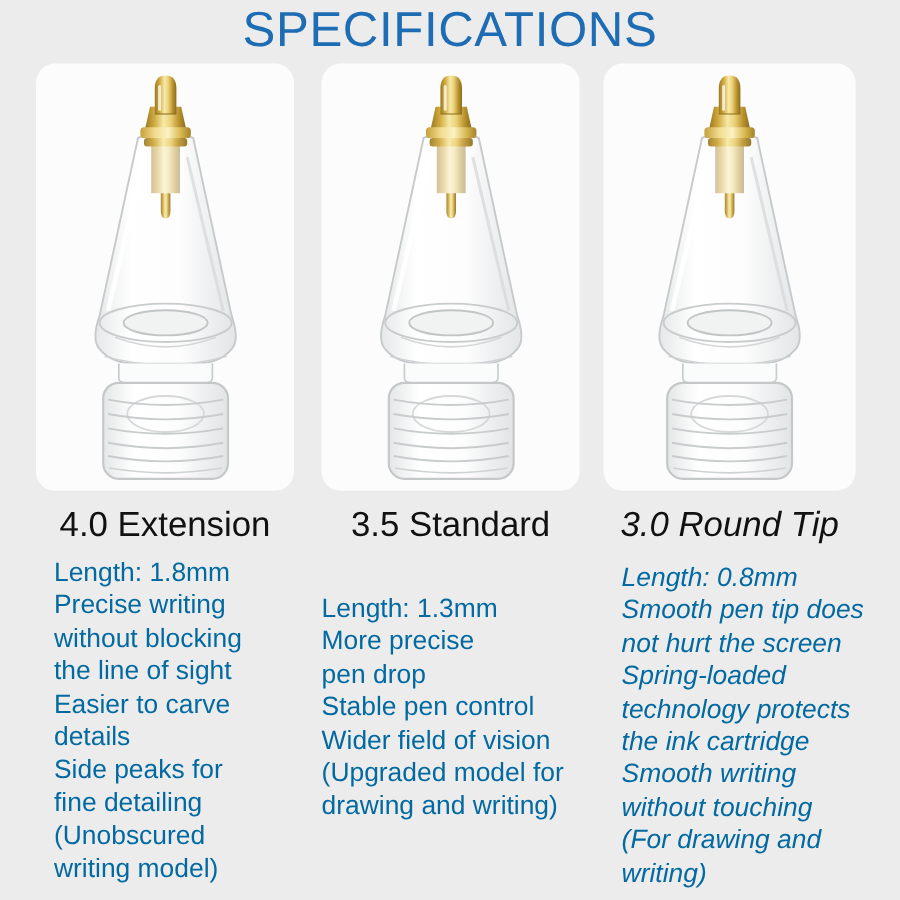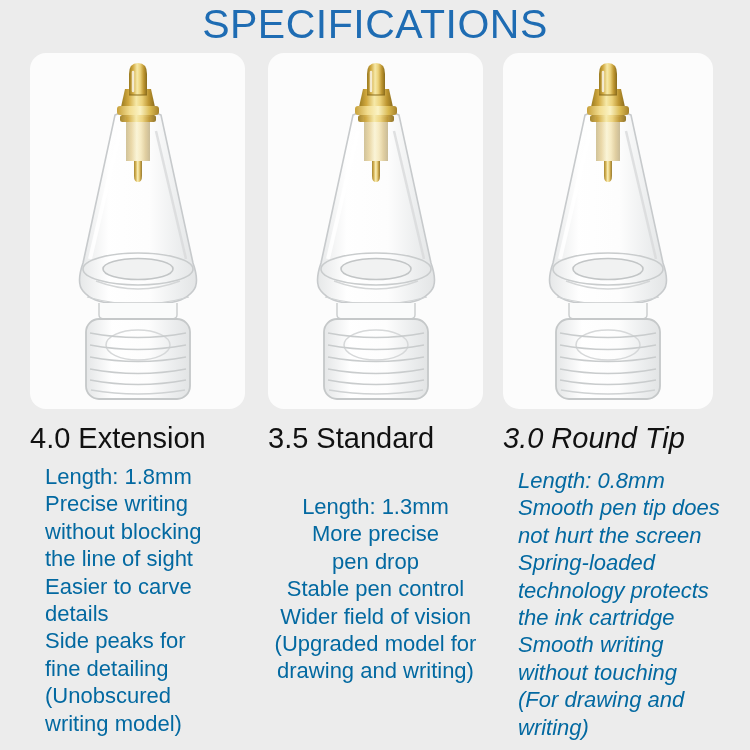--- a/index.html
+++ b/index.html
@@ -23,32 +23,32 @@
   .col-3{left:503px;width:210px;font-style:italic;}
   .card{
     width:100%;height:356px;
     background:#fcfcfc;
     border-radius:16px;
     display:flex;align-items:flex-start;justify-content:center;
   }
   .pen-svg{width:210px;height:356px;display:block;}
   .tip-label{
     margin-top:12px;
-    text-align:left;
+    text-align:center;
     font-size:29px;line-height:34px;
     color:#111;
     white-space:pre;
   }
   .tip-desc{
     font-size:22px;line-height:27.4px;
     color:#0369a1;
     white-space:pre;
   }
   .col-1 .tip-desc{margin-top:8px;padding-left:15px;}
-  .col-2 .tip-desc{margin-top:38px;padding-left:0;text-align:center;}
+  .col-2 .tip-desc{margin-top:38px;padding-left:0;}
   .col-3 .tip-desc{margin-top:12px;padding-left:15px;}
   .defs-holder{position:absolute;width:0;height:0;overflow:hidden;}
 </style>
 </head>
 <body>
 
 <svg class="defs-holder" xmlns="http://www.w3.org/2000/svg" aria-hidden="true">
   <defs>
     <linearGradient id="gGold" x1="0" y1="0" x2="1" y2="0">
       <stop offset="0" stop-color="#9a7a1f"></stop>

